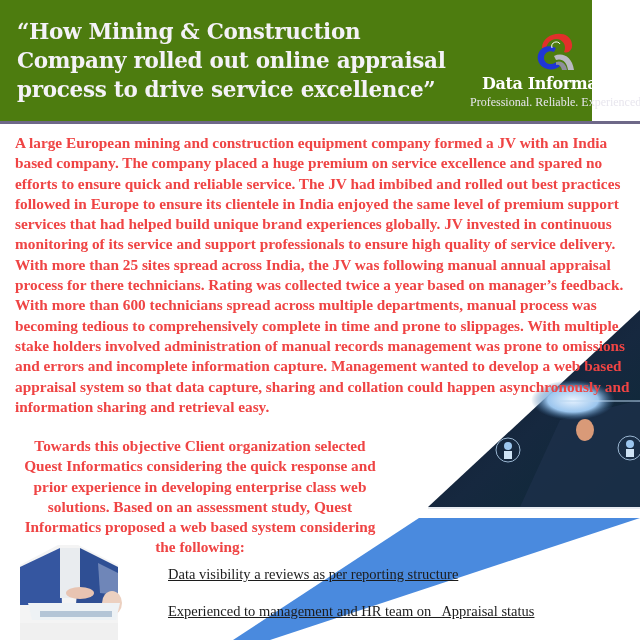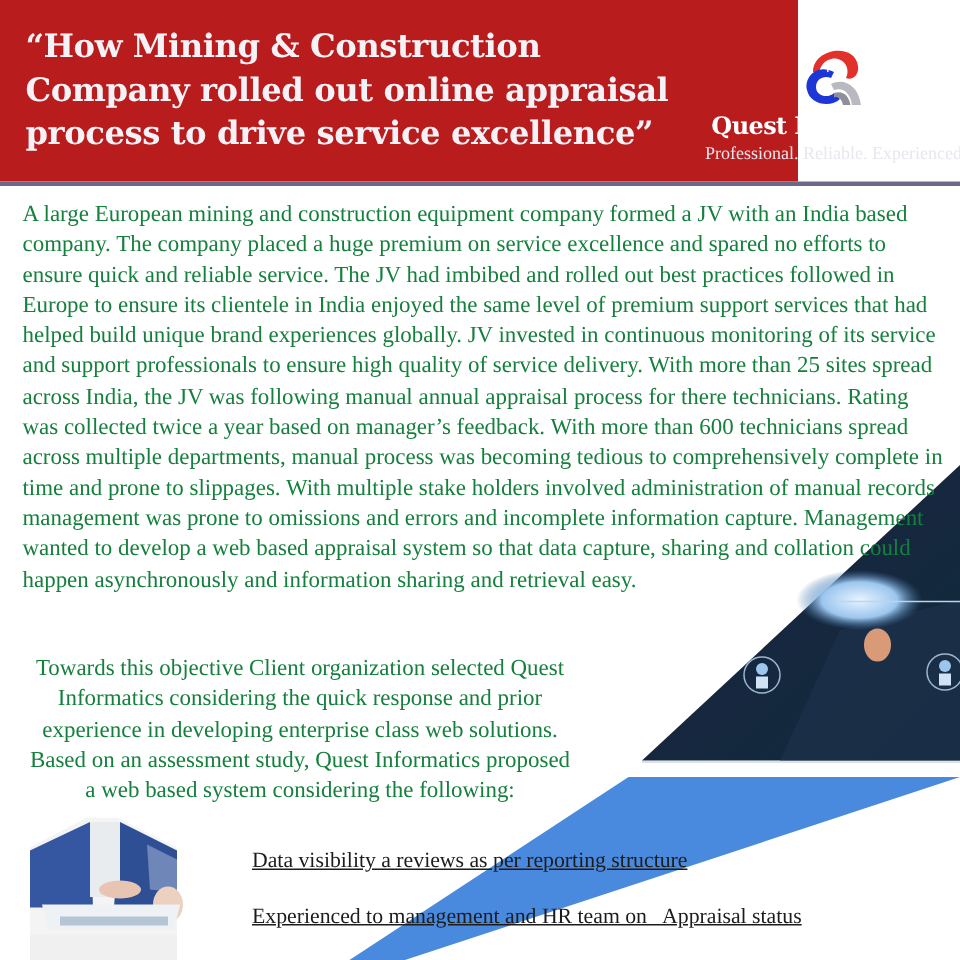--- a/index.html
+++ b/index.html
@@ -1,45 +1,45 @@
 <!DOCTYPE html>
 <html><head>
 <meta charset="utf-8">
 <style>
   html, body { margin:0; padding:0; }
   body { width:640px; height:640px; overflow:hidden; background:#ffffff; position:relative; font-family:"DejaVu Serif", serif; }
-  .header { position:absolute; left:0; top:0; width:532px; height:121px; background:#b91c1c; }
+  .header { position:absolute; left:0; top:0; width:592px; height:121px; background:#4d7c0f; }
   .header-rule { position:absolute; left:0; top:121px; width:640px; height:3px; background:#6e6888; }
   .title { position:absolute; left:17px; top:17px; width:445px; color:#f4f2f7; font-family:"DejaVu Serif", serif; font-weight:bold; font-size:21.5px; line-height:29px; letter-spacing:-0.3px; }
   .logo { position:absolute; left:470px; top:20px; width:170px; height:95px; text-align:center; }
   .logo-mark { position:absolute; left:60px; top:6px; width:50px; height:52px; }
   .logo-name { position:absolute; left:0; top:54px; width:170px; color:#ffffff; font-family:"DejaVu Serif", serif; font-weight:bold; font-size:16px; letter-spacing:-0.4px; white-space:nowrap; }
   .logo-tag { position:absolute; left:0; top:75px; width:170px; color:#e8e6ee; font-family:"Liberation Serif", serif; font-size:12px; white-space:nowrap; }
-  .para { position:absolute; left:15px; color:#15803d; font-family:"Liberation Serif", serif; font-size:15.3px; line-height:20.3px; margin:0; }
+  .para { position:absolute; left:15px; color:#ef4444; font-family:"Liberation Serif", serif; font-size:15.3px; line-height:20.3px; margin:0;font-weight:bold; }
   .para1 { top:133px; width:615px; }
   .para2 { top:436px; width:370px;text-align:center; }
   .photo-dark { position:absolute; left:0; top:0; width:640px; height:640px; pointer-events:none; }
   .bullets { position:absolute; left:168px; top:566px; width:460px; color:#1c1c1c; font-family:"Liberation Serif", serif; font-size:14.5px; }
   .bullet { position:absolute; left:0; white-space:pre;text-decoration:underline; }
   .thumb { position:absolute; left:20px; top:545px; width:118px; height:95px; }
 </style>
 </head>
 <body>
 
 <div class="header">
   <div class="title">“How Mining &amp; Construction Company rolled out online appraisal process to drive service excellence”</div>
   <div class="logo">
     <svg class="logo-mark" viewBox="0 0 50 52">
       <path d="M12 22 C12 6 40 2 42 18 C43 24 38 28 34 26 C38 18 30 10 22 14 C18 16 16 20 16 24 Z" fill="#e2302a"></path>
       <path d="M26 22 C14 16 6 26 8 34 C10 44 24 46 30 40 L26 36 C22 40 14 38 14 32 C14 26 20 24 24 26 Z" fill="#1f36d6"></path>
       <path d="M24 30 C32 26 42 30 44 44 L38 44 C37 36 32 32 26 34 Z" fill="#b9b9c2"></path>
       <path d="M26 36 C32 34 36 38 37 44 L32 44 C31 40 29 38 26 39 Z" fill="#8f8f9a"></path>
       <path d="M22 22 C20 16 28 14 30 18" stroke="#ffffff" stroke-width="1" fill="none"></path>
     </svg>
-    <div class="logo-name">Quest Professional</div>
+    <div class="logo-name">Data Informatics</div>
     <div class="logo-tag">Professional. Reliable. Experienced.</div>
   </div>
 </div>
 <div class="header-rule"></div>
 
 <svg class="photo-dark" viewBox="0 0 640 640">
   <defs>
     <linearGradient id="gdark" x1="0" y1="0" x2="1" y2="1">
       <stop offset="0" stop-color="#0f1a2e"></stop>
       <stop offset="0.55" stop-color="#16283f"></stop>

